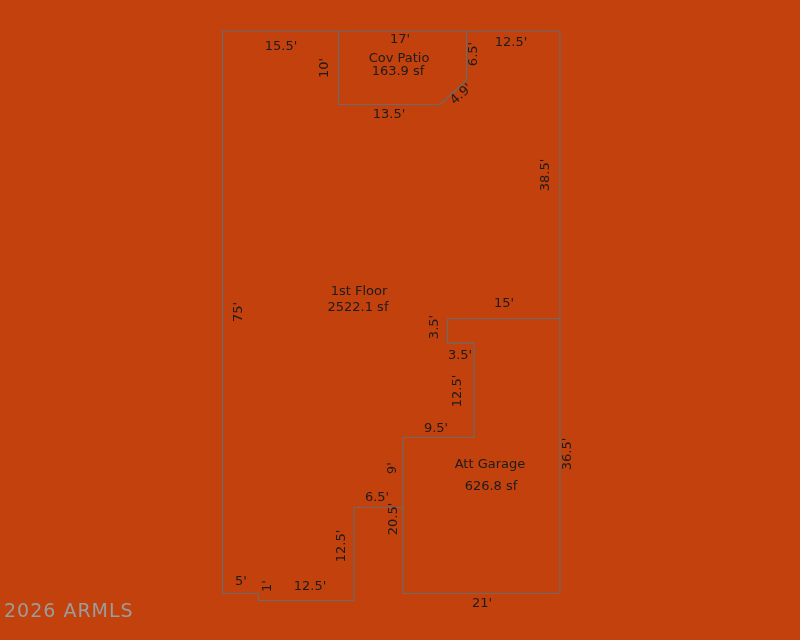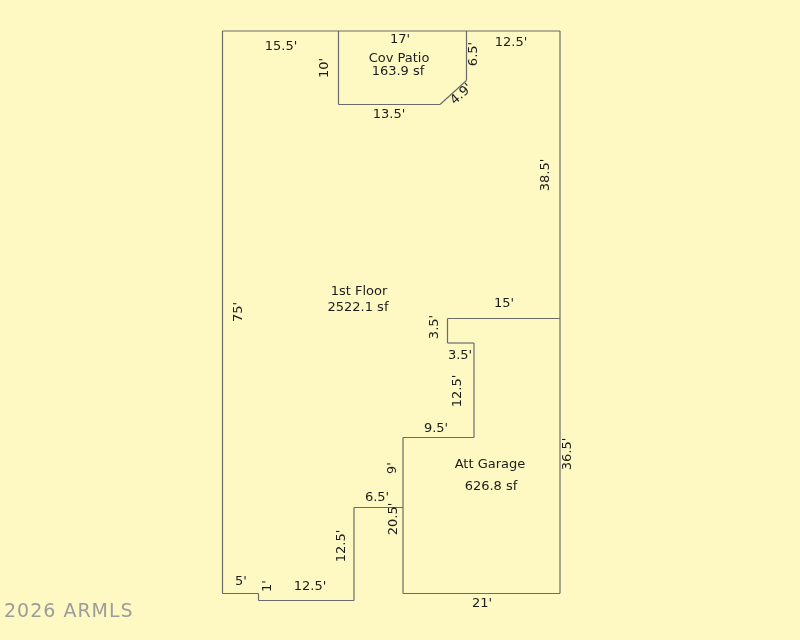--- a/index.html
+++ b/index.html
@@ -5,21 +5,21 @@
   html, body {
     margin: 0;
     padding: 0;
     background: #ffffff;
     font-family: "DejaVu Sans", "Liberation Sans", sans-serif;
   }
   .canvas {
     position: relative;
     width: 800px;
     height: 640px;
-    background: #fef9c3;
+    background: #c2410c;
     overflow: hidden;
   }
   svg text {
     font-family: "DejaVu Sans", "Liberation Sans", sans-serif;
     font-size: 13px;
     fill: #1c1c1c;
   }
   svg text.room {
     font-size: 13px;
   }

